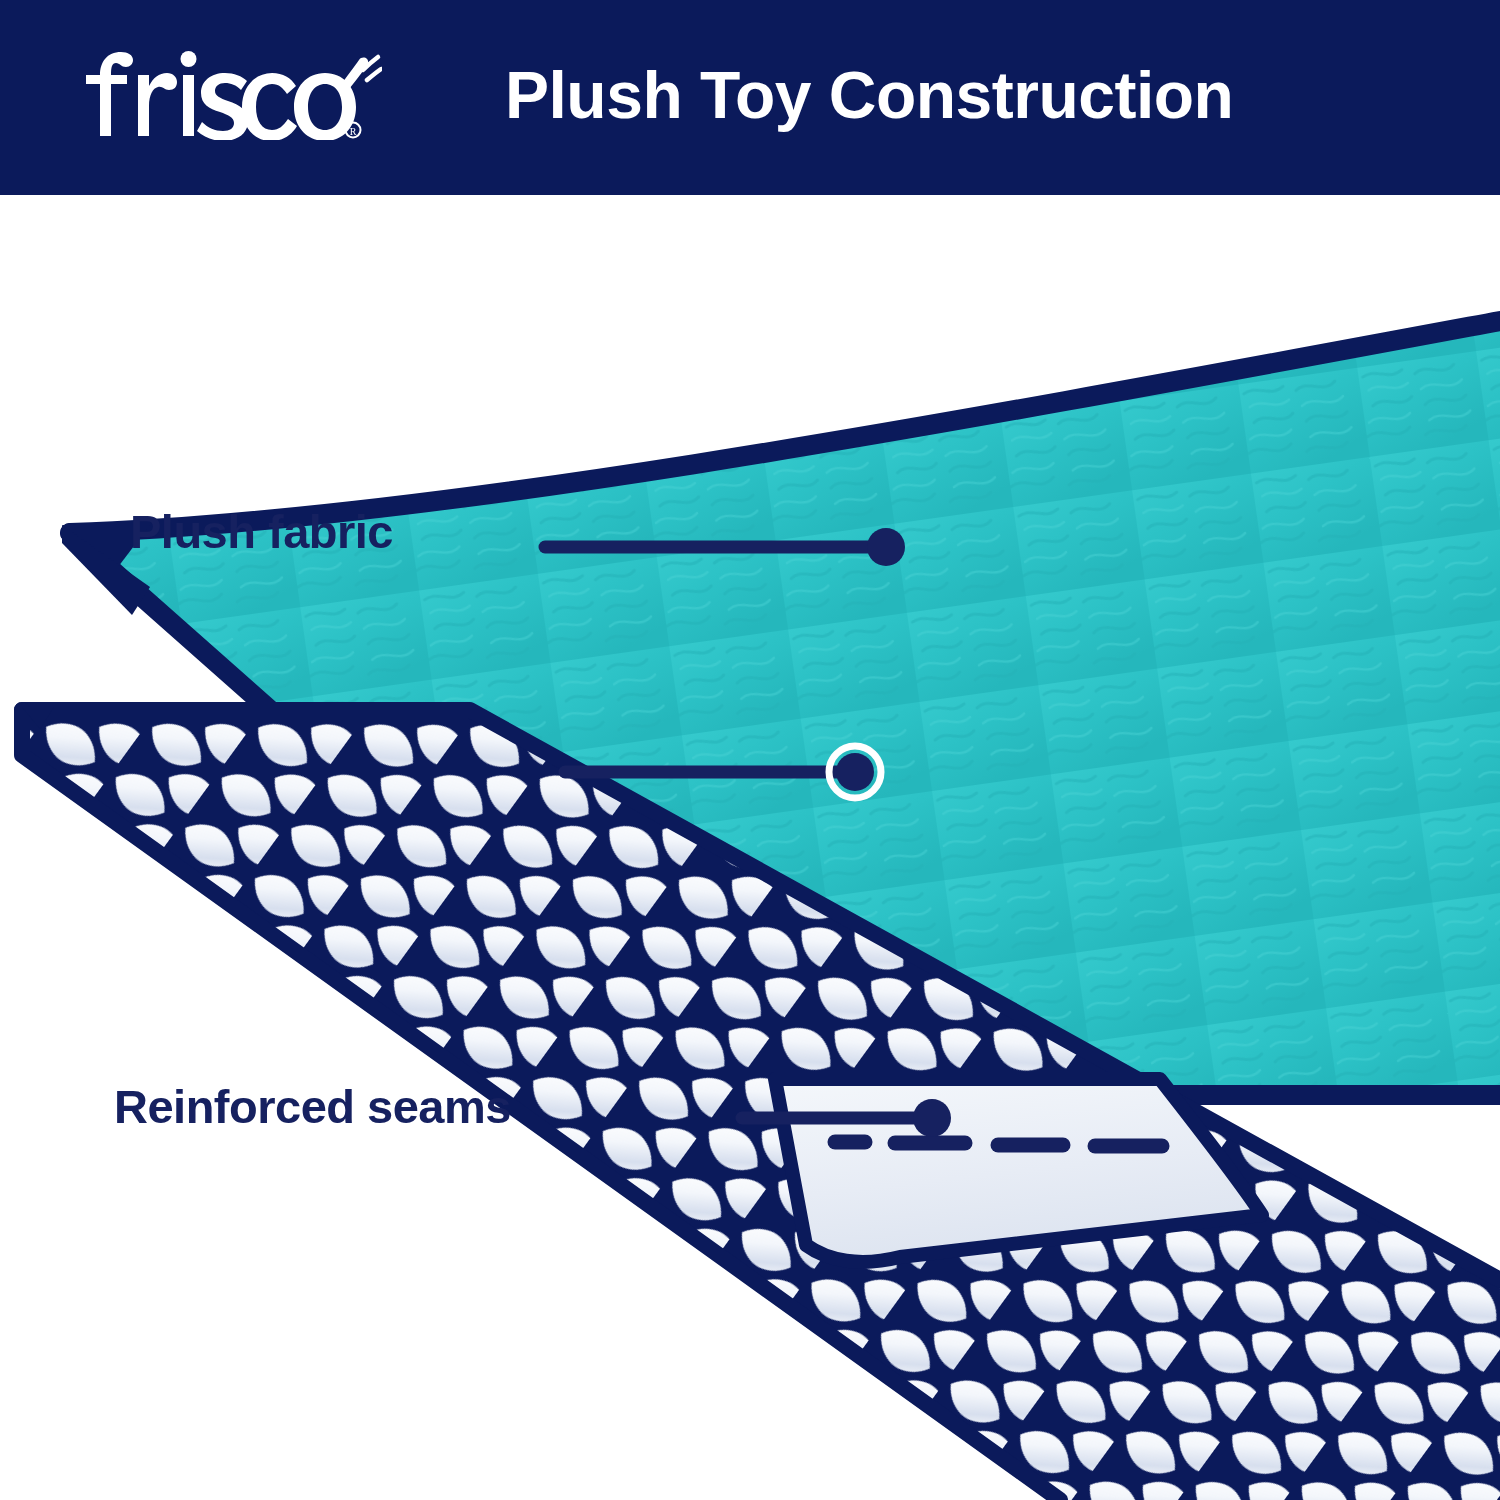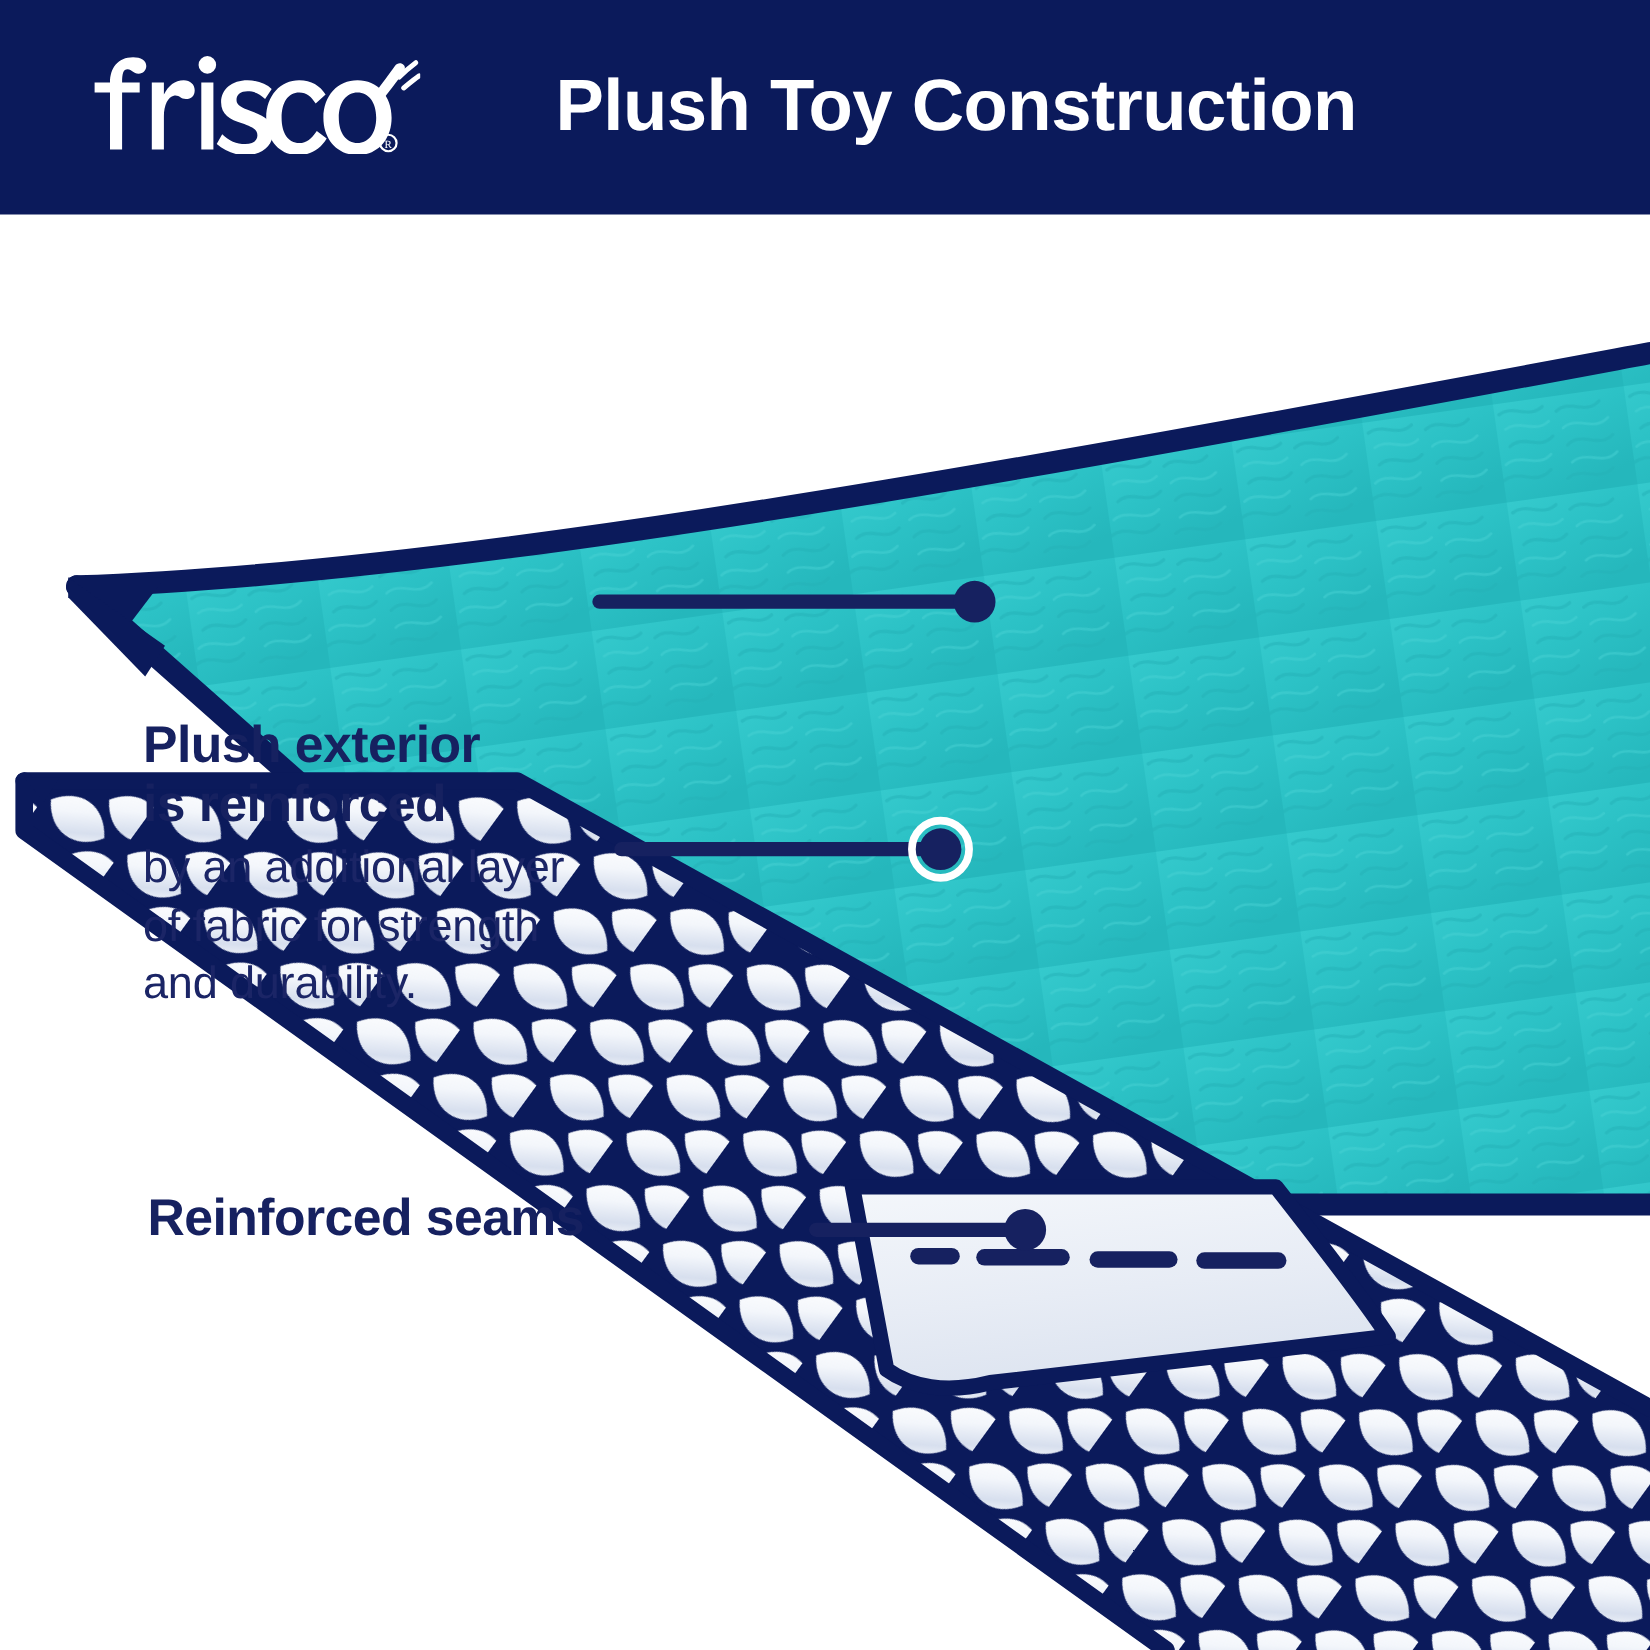--- a/index.html
+++ b/index.html
@@ -57,21 +57,21 @@
     font-weight:normal;
     line-height:1.28;
     letter-spacing:-0.2px;
     color:#1b2566;
     white-space:pre-line;
     margin:6px 0 0 0;
   }
 
   #callout-1{left:130px;top:505px;width:430px;}
   #callout-2{left:130px;top:650px;width:600px;}
-  #callout-3{left:134px;top:1080px;width:660px;}
+  #callout-3{left:114px;top:1080px;width:660px;}
 </style>
 </head>
 <body>
 
 <div id="page">
 
   <div class="header">
 
     <div class="logo-wrap">
       <svg width="300" height="92" viewBox="0 0 300 92" xmlns="http://www.w3.org/2000/svg" aria-hidden="true">
@@ -235,26 +235,22 @@
           <circle cx="855" cy="577" r="26" fill="none" stroke="#ffffff" stroke-width="7"></circle>
         </g>
         <g>
           <line x1="742" y1="923" x2="932" y2="923"></line>
           <circle cx="932" cy="923" r="19" stroke="none"></circle>
         </g>
       </g>
     </svg>
   </div>
 
-
-  <div class="callout" id="callout-2">
-    <div class="c-title">Plush exterior
-is reinforced</div>
-    <div class="c-body">by an additional layer
-of fabric for strength
-and durability.</div>
-  </div>
+  <div class="callout" id="callout-1">
+    <div class="c-title">Plush fabric</div>
+  </div>
+
 
   <div class="callout" id="callout-3">
     <div class="c-title">Reinforced seams</div>
   </div>
 
 </div>
 
 </body></html>

